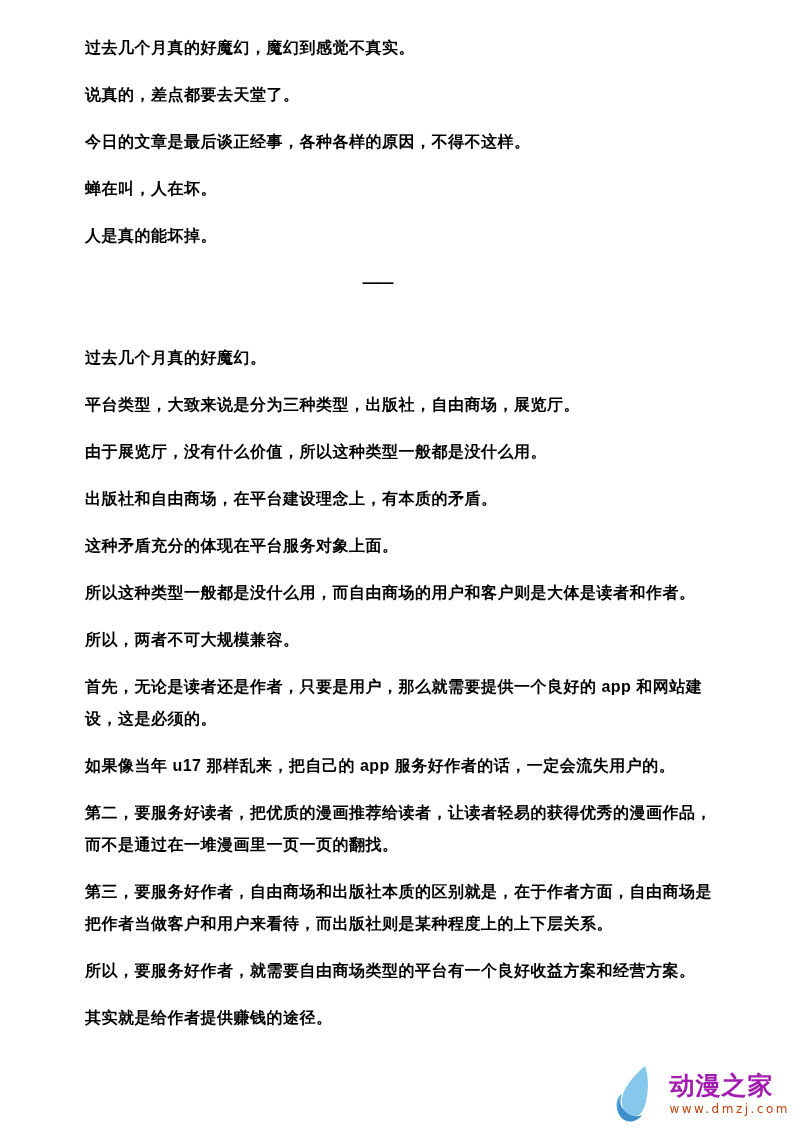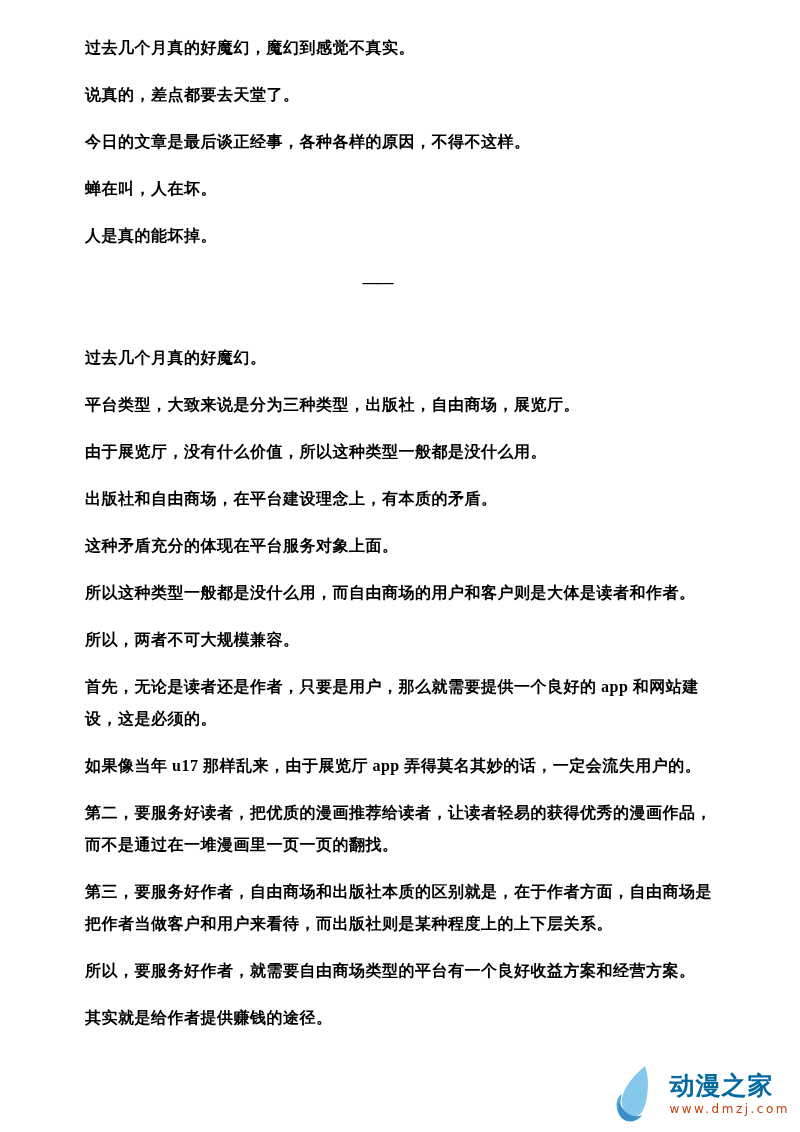--- a/index.html
+++ b/index.html
@@ -15,42 +15,42 @@
     left:85px; top:32px;
     width:640px;
   }
   .para{
     margin:0 0 15px 0;
     font-size:16px;
     font-weight:700;
     line-height:32px;
     color:#000000;
     letter-spacing:0.5px;
-    font-family:Liberation Serif, serif;
+    font-family:Liberation Sans, sans-serif;
   }
   .divider{
     text-align:center;
     padding-right:55px;
     margin-bottom:43px;
     letter-spacing:-1px;
   }
   .watermark{
     position:absolute;
     right:10px; bottom:10px;
     display:flex;
     align-items:center;
     gap:9px;
   }
   .flame{display:block;}
   .flame svg{width:46px;height:56px;display:block;}
   .wordmark{display:flex;flex-direction:column;justify-content:center;}
   .brand{
     font-size:25px;
     font-weight:700;
-    color:#0369a1;
+    color:#a21caf;
     letter-spacing:1px;
     line-height:1.15;
   }
   .url{
     font-size:12px;
     font-weight:400;
     color:#c2410c;
     letter-spacing:2.5px;
     margin-top:2px;
   }
@@ -66,21 +66,21 @@
   <p class="para">人是真的能坏掉。</p>
   <p class="para divider">——</p>
   <p class="para">过去几个月真的好魔幻。</p>
   <p class="para">平台类型，大致来说是分为三种类型，出版社，自由商场，展览厅。</p>
   <p class="para">由于展览厅，没有什么价值，所以这种类型一般都是没什么用。</p>
   <p class="para">出版社和自由商场，在平台建设理念上，有本质的矛盾。</p>
   <p class="para">这种矛盾充分的体现在平台服务对象上面。</p>
   <p class="para">所以这种类型一般都是没什么用，而自由商场的用户和客户则是大体是读者和作者。</p>
   <p class="para">所以，两者不可大规模兼容。</p>
   <p class="para">首先，无论是读者还是作者，只要是用户，那么就需要提供一个良好的 app 和网站建设，这是必须的。</p>
-  <p class="para">如果像当年 u17 那样乱来，由于展览厅 app 弄得莫名其妙的话，一定会流失用户的。</p>
+  <p class="para">如果像当年 u17 那样乱来，把自己的 app 服务好作者的话，一定会流失用户的。</p>
   <p class="para">第二，要服务好读者，把优质的漫画推荐给读者，让读者轻易的获得优秀的漫画作品，而不是通过在一堆漫画里一页一页的翻找。</p>
   <p class="para">第三，要服务好作者，自由商场和出版社本质的区别就是，在于作者方面，自由商场是把作者当做客户和用户来看待，而出版社则是某种程度上的上下层关系。</p>
   <p class="para">所以，要服务好作者，就需要自由商场类型的平台有一个良好收益方案和经营方案。</p>
   <p class="para">其实就是给作者提供赚钱的途径。</p>
 </div>
 
 <div class="watermark">
   <span class="flame">
     <svg viewBox="0 0 46 56" xmlns="http://www.w3.org/2000/svg" aria-hidden="true">
       <path d="M31 0 C17 12 6 26 8 39 C9.5 48 18 53 25 49 C33 44 37 16 31 0 Z" fill="#85C8EC"></path>

